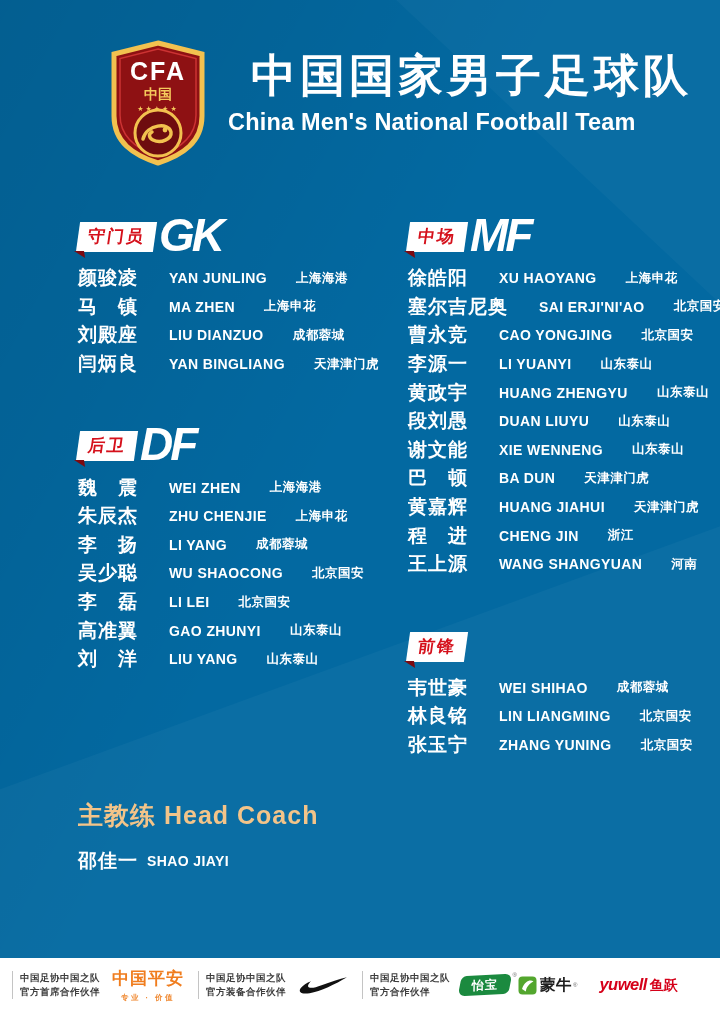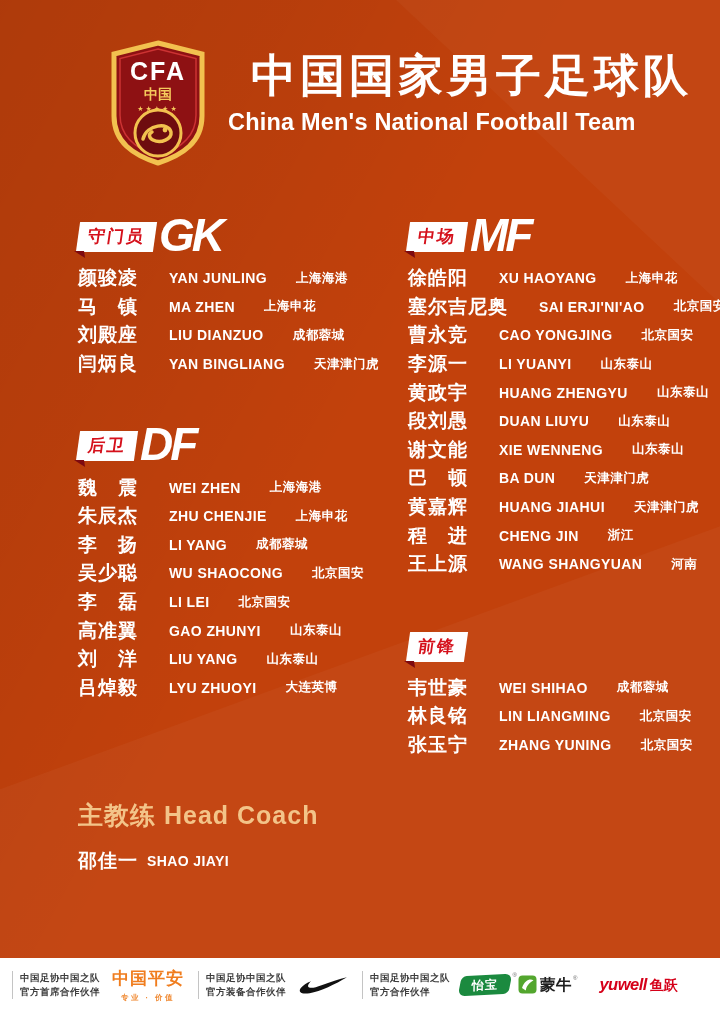--- a/index.html
+++ b/index.html
@@ -1,18 +1,18 @@
 <!DOCTYPE html>
 <html><head>
 <meta charset="utf-8">
 <style>
   html,body{margin:0;padding:0;background:#222;}
   .poster{
     position:relative;width:720px;height:1012px;overflow:hidden;
-    background:#c2410c;
+    background:#0369a1;
     font-family:"Liberation Sans","DejaVu Sans",sans-serif;
     -webkit-font-smoothing:antialiased;
   }
   
   .shard{position:absolute;inset:0;pointer-events:none;}
   .shard1{background:linear-gradient(118deg, rgba(0,0,0,0.10) 0%, rgba(0,0,0,0.06) 22%, rgba(0,0,0,0) 46%);}
   .shard2{clip-path:polygon(0 78%,100% 52%,100% 95%,0 100%);background:rgba(255,255,255,0.035);}
   .shard3{clip-path:polygon(55% 0,100% 0,100% 30%);background:rgba(255,255,255,0.03);}
 
   
@@ -65,21 +65,21 @@
   .pingan-main{color:#f07d1e;font-weight:900;font-size:17px;letter-spacing:1px;white-space:nowrap;}
   .pingan-sub{color:#f08a33;font-weight:700;font-size:7.5px;letter-spacing:2.5px;margin-top:3px;white-space:nowrap;}
   .nike{margin:0 14px 0 10px;display:flex;align-items:center;}
   .yibao{position:relative;margin:0 8px 0 10px;}
   .yibao-flag{
     width:50px;height:20px;background:#1b8a3f;border-radius:5px 7px 5px 7px;
     transform:skewX(-14deg) rotate(-3deg);display:flex;align-items:center;justify-content:center;
   }
   .yibao-flag span{color:#fff;font-weight:900;font-size:12px;letter-spacing:1px;transform:skewX(10deg);}
   .reg{font-size:6px;color:#666;vertical-align:top;position:absolute;top:-3px;right:-7px;}
-  .mengniu{display:flex;margin:0 0;position:relative;}
+  .mengniu{display:flex;align-items:center;margin:0 0;position:relative;}
   .mengniu-txt{color:#1e1e1e;font-weight:900;font-size:15.5px;letter-spacing:0.5px;margin-left:3px;}
   .yuwell{display:flex;align-items:baseline;margin-left:22px;white-space:nowrap;}
   .yuwell-en{color:#d50019;font-weight:900;font-style:italic;font-size:16.5px;letter-spacing:-0.5px;}
   .yuwell-cn{color:#d50019;font-weight:900;font-size:14px;margin-left:3px;}
 
   .watermark{
     position:absolute;right:6px;bottom:1px;display:flex;align-items:center;
     color:#ddcbc8;font-weight:800;font-size:20.5px;letter-spacing:1px;z-index:5;
   }
   .watermark .wm-txt{opacity:0.95;}
@@ -170,25 +170,20 @@
         <div class="player">
           <span class="p-name">高准翼</span>
           <span class="p-pinyin">GAO ZHUNYI</span>
           <span class="p-club">山东泰山</span>
         </div>
         <div class="player">
           <span class="p-name">刘　洋</span>
           <span class="p-pinyin">LIU YANG</span>
           <span class="p-club">山东泰山</span>
         </div>
-        <div class="player">
-          <span class="p-name">吕焯毅</span>
-          <span class="p-pinyin">LYU ZHUOYI</span>
-          <span class="p-club">大连英博</span>
-        </div>
       </section>
     </div>
   <div class="col col-right">
       <section class="section">
         <div class="sec-head">
           <span class="sec-cn">中场</span>
           <span class="sec-en">MF</span>
         </div>
         <div class="player">
           <span class="p-name">徐皓阳</span>

